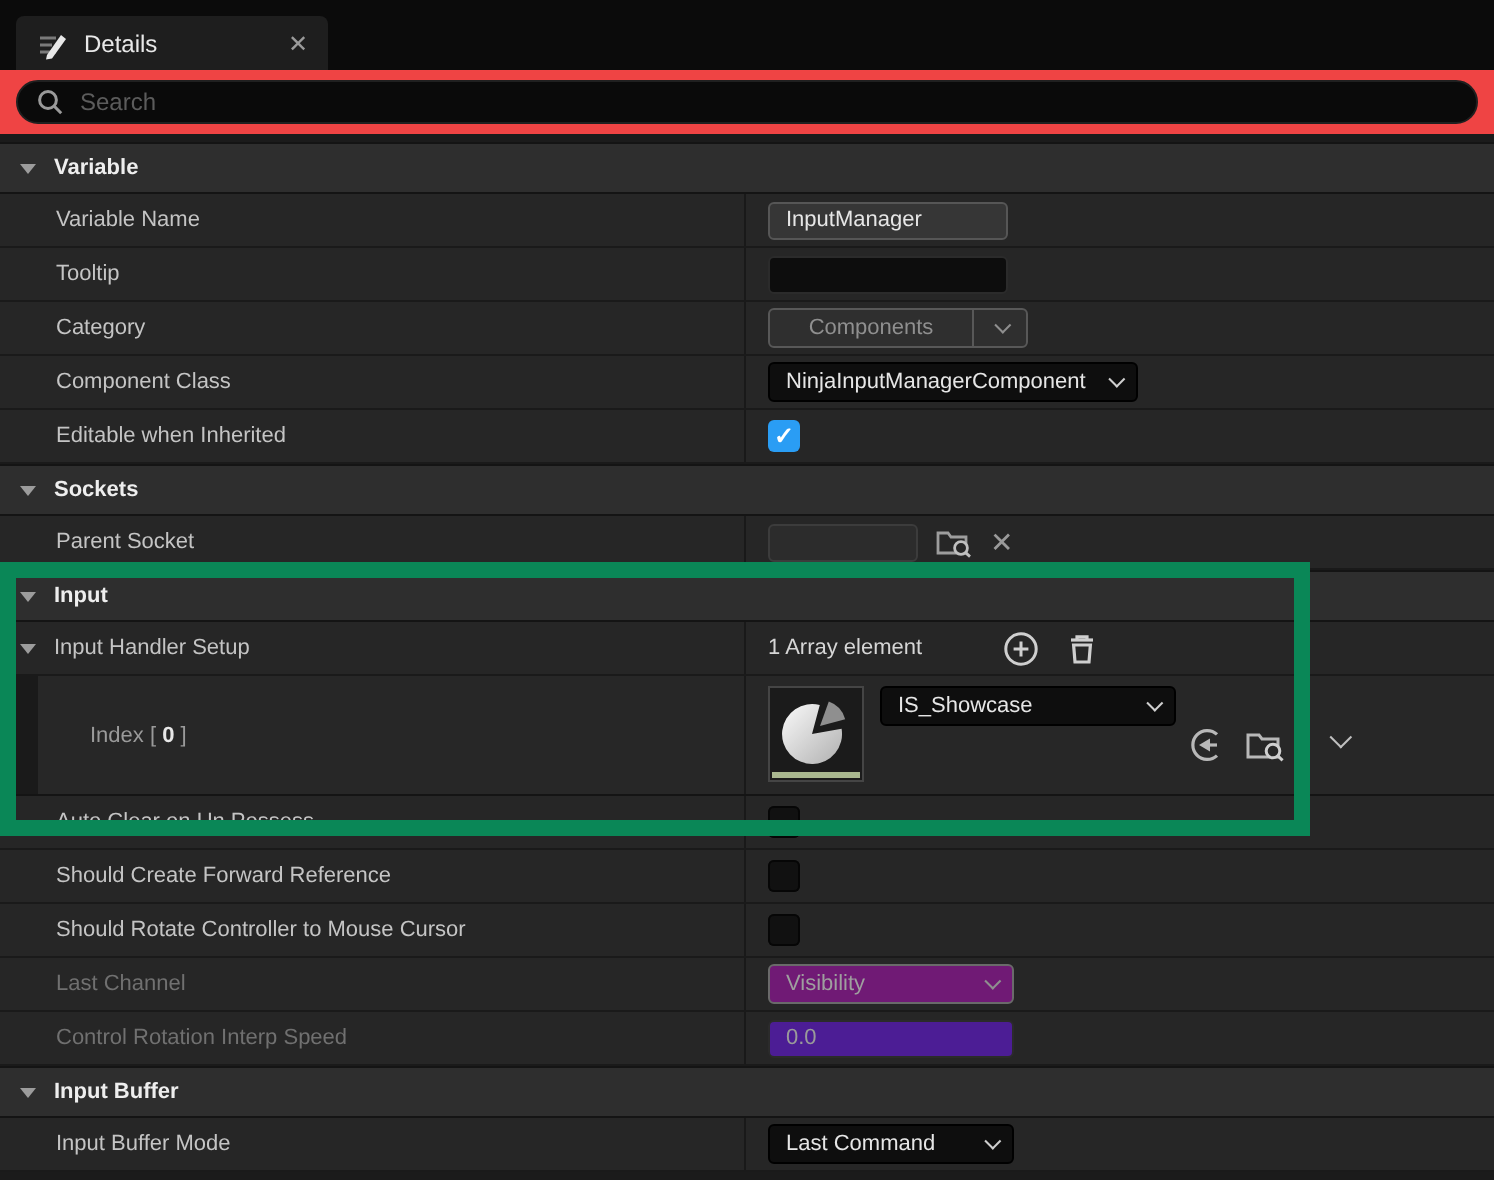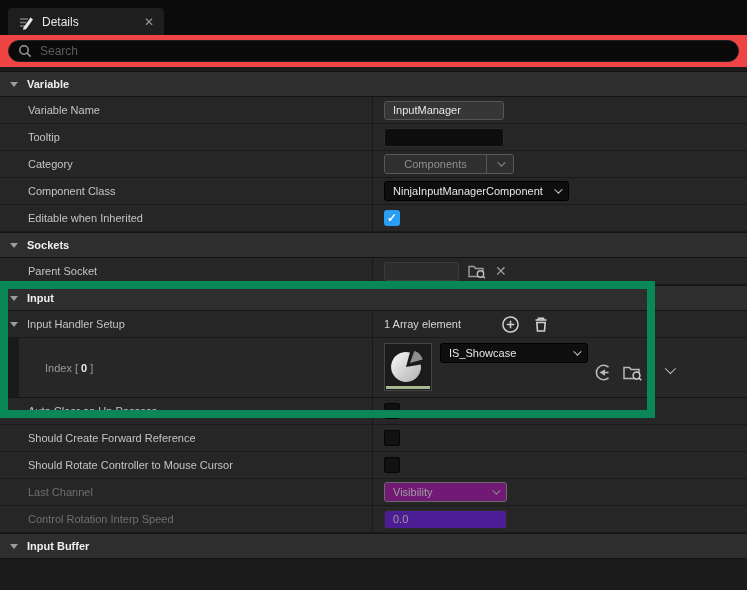--- a/index.html
+++ b/index.html
@@ -341,16 +341,27 @@
     <div class="value">
       <input class="ti dim w123" value="0.0" style="">
     </div>
   </div>
 
   <div class="header">
     <span class="tri"></span>
     <span class="htitle">Input Buffer</span>
   </div>
 
+  <div class="row">
+    <div class="name">
+        <span>Input Buffer Mode</span>
+      </div>
+    <div class="value">
+      <div class="drop w123">
+        <span>Last Command</span>
+        <span class="chev"></span>
+      </div>
+    </div>
+  </div>
 
   <div class="highlight-box"></div>
 
 </div>
 
 </body></html>

